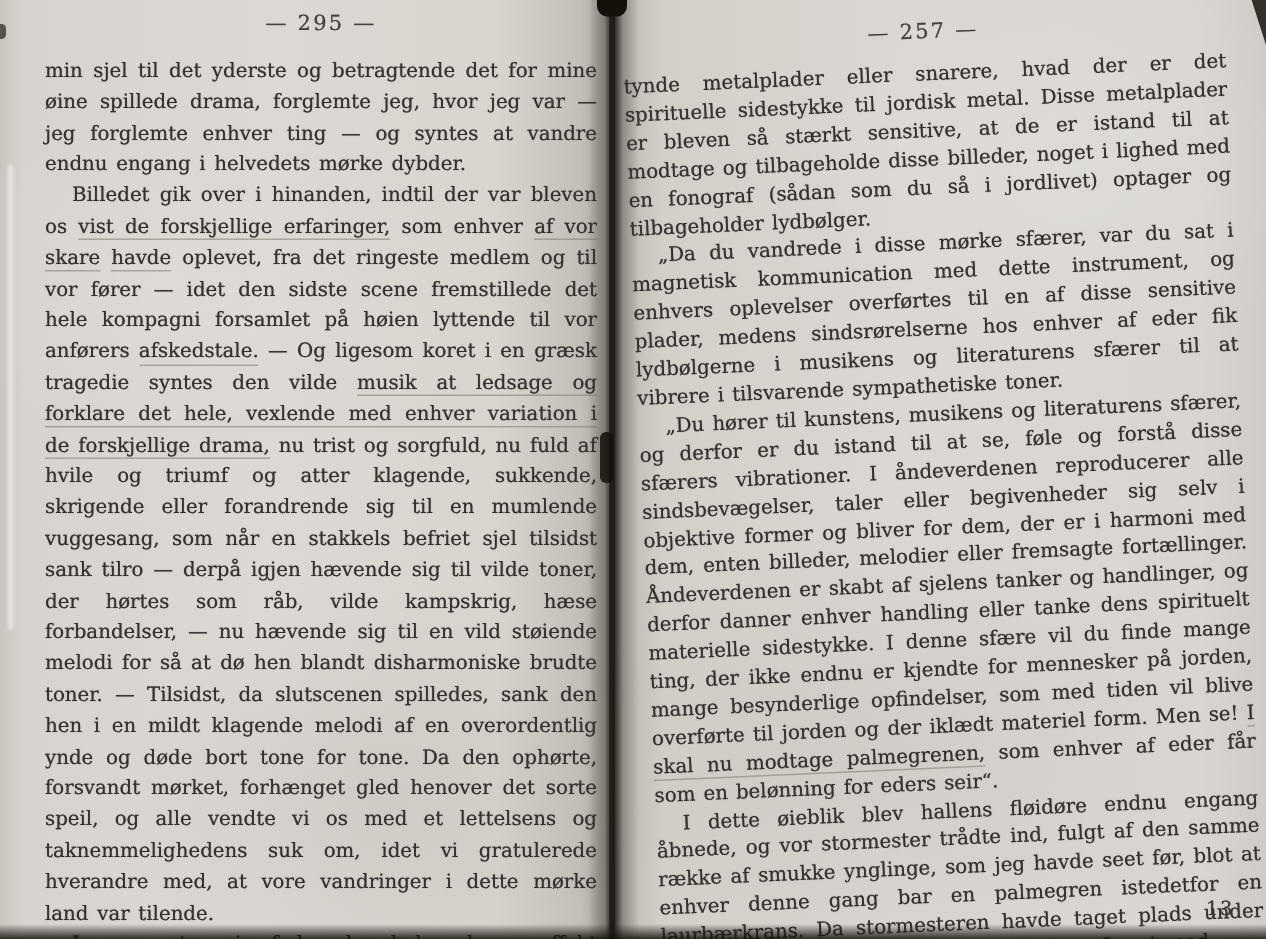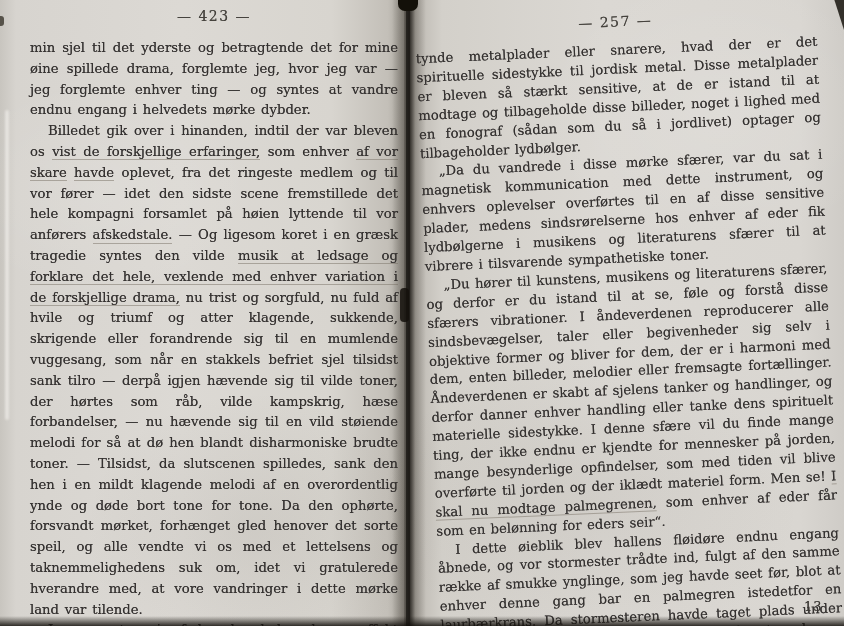--- a/index.html
+++ b/index.html
@@ -72,21 +72,21 @@
 </style>
 </head>
 <body>
 
 <div class="scan">
   <div class="page-left"></div>
   <div class="page-right"></div>
   <div class="mottle"></div>
 
   <div class="left-content text-col">
-    <div class="page-num">— 423 —</div>
+    <div class="page-num">— 295 —</div>
     <div id="left-paras">
         <p class="para"><span>min sjel til det yderste og betragtende det for mine øine spillede drama, forglemte jeg, hvor jeg var — jeg forglemte enhver ting — og syntes at vandre endnu engang i helvedets mørke dybder.</span></p>
         <p class="para indent"><span>Billedet gik over i hinanden, indtil der var bleven os </span><span class="pencil-underline">vist de forskjellige erfaringer,</span><span> som enhver </span><span class="pencil-underline">af vor skare</span><span> </span><span class="pencil-underline">havde</span><span> oplevet, fra det ringeste medlem og til vor fører — idet den sidste scene fremstillede det hele kompagni forsamlet på høien lyttende til vor anførers </span><span class="pencil-underline">afskedstale.</span><span> — Og ligesom koret i en græsk tragedie syntes den vilde </span><span class="pencil-underline">musik at ledsage og forklare det hele, vexlende med enhver variation i de forskjellige drama,</span><span> nu trist og sorgfuld, nu fuld af hvile og triumf og atter klagende, sukkende, skrigende eller forandrende sig til en mumlende vuggesang, som når en stakkels befriet sjel tilsidst sank tilro — derpå igjen hævende sig til vilde toner, der hørtes som råb, vilde kampskrig, hæse forbandelser, — nu hævende sig til en vild støiende melodi for så at dø hen blandt disharmoniske brudte toner. — Tilsidst, da slutscenen spilledes, sank den hen i en mildt klagende melodi af en overordentlig ynde og døde bort tone for tone. Da den ophørte, forsvandt mørket, forhænget gled henover det sorte speil, og alle vendte vi os med et lettelsens og taknemmelighedens suk om, idet vi gratulerede hverandre med, at vore vandringer i dette mørke land var tilende.</span></p>
         <p class="para indent"><span>Jeg spurgte min fader, hvorledes denne effekt produceredes, om det var en illusion eller hvad?</span></p>
       </div>
   </div>
 
   <div class="right-content text-col">
     <div class="page-num">— 257 —</div>
     <div id="right-paras">

